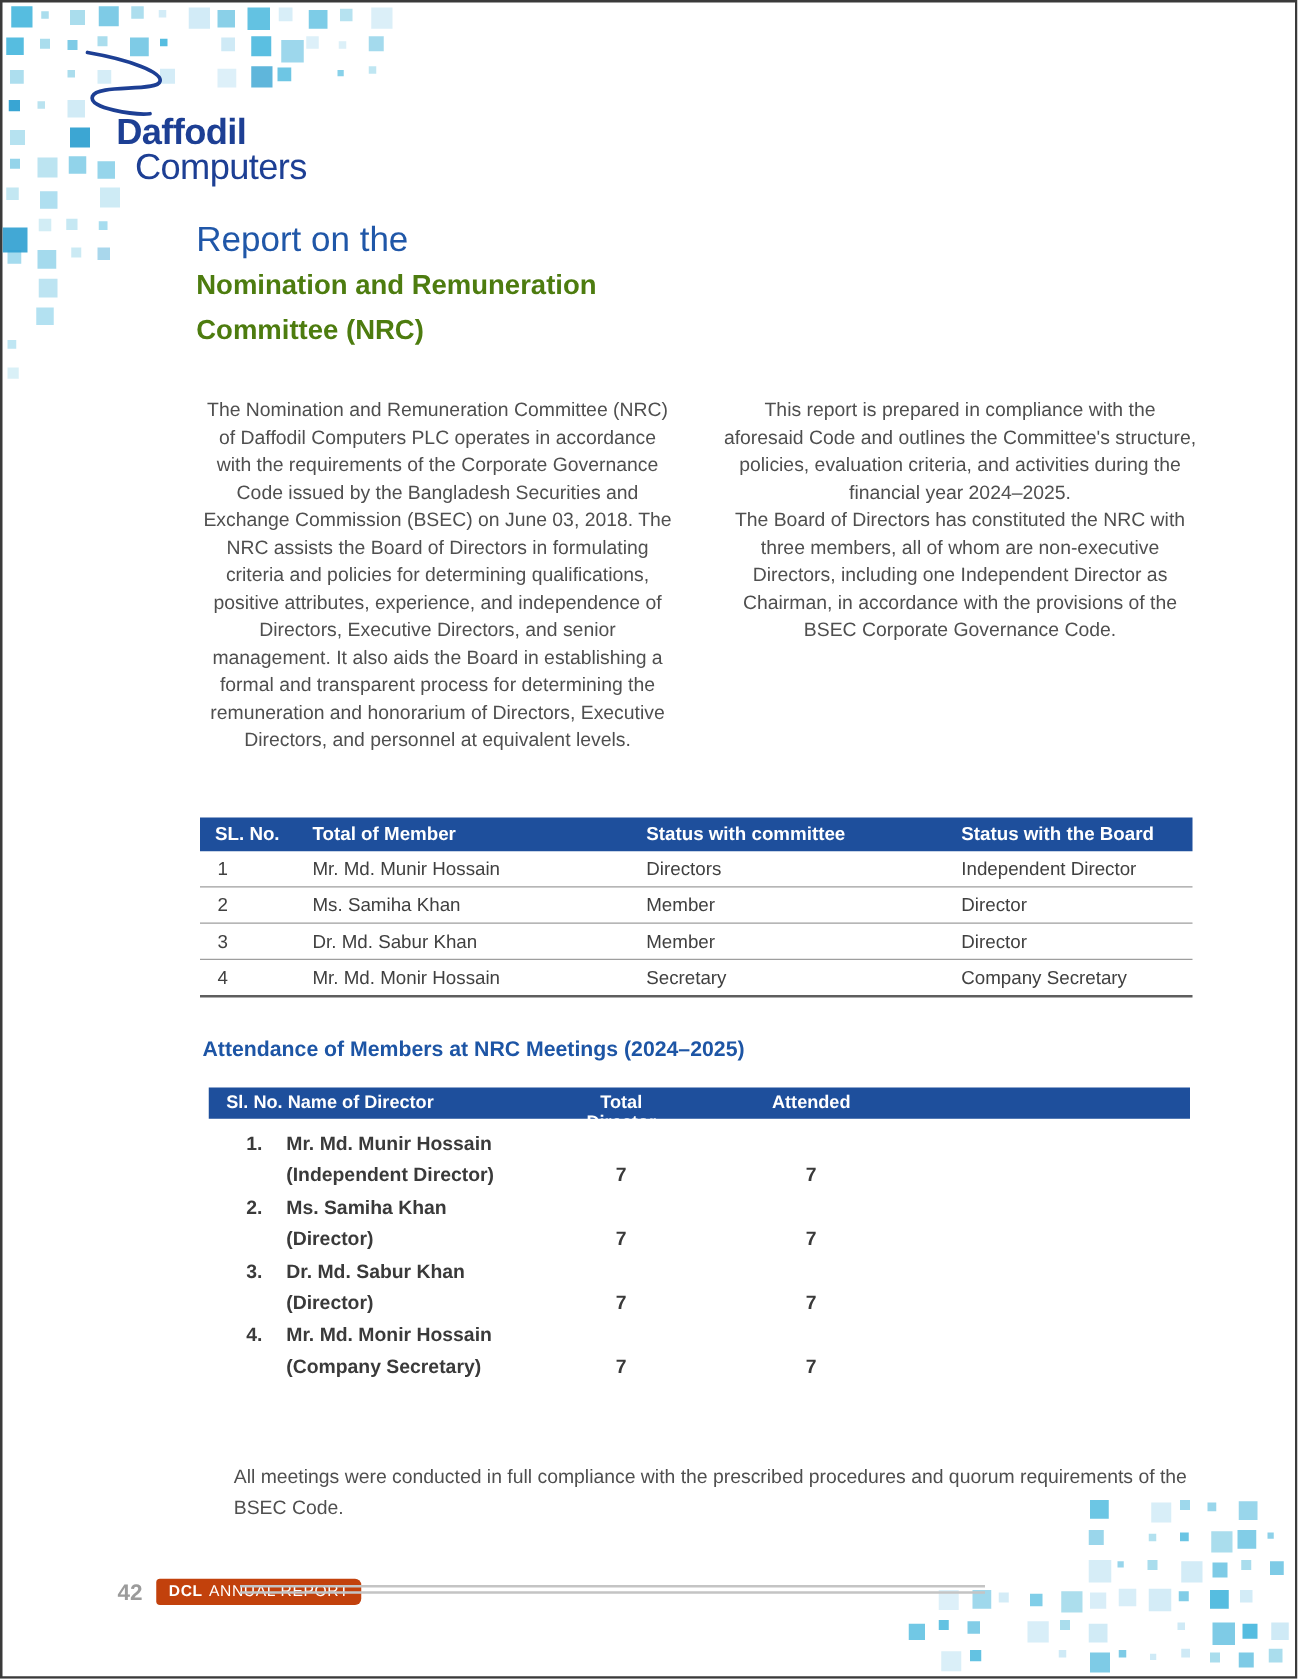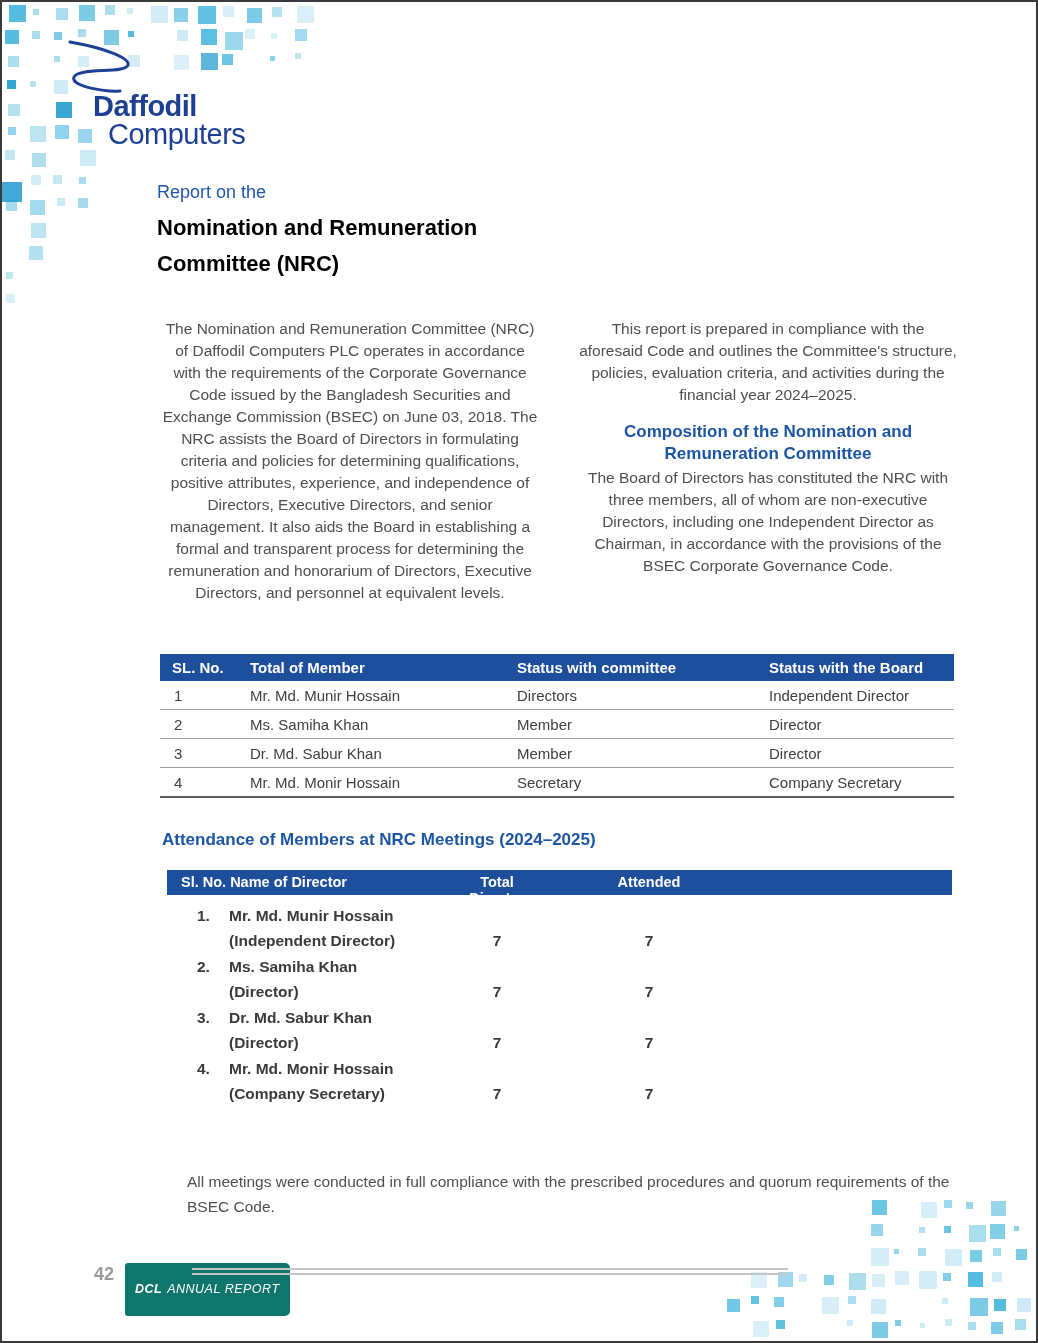--- a/index.html
+++ b/index.html
@@ -15,22 +15,22 @@
   .sq{position:absolute;}
   
   .logo{position:absolute; left:58px; top:32px; width:260px; height:120px;}
   .swoosh{position:absolute; left:0; top:0;}
   .logo-l1{position:absolute; left:33px; top:56px; font-size:29px; font-weight:bold;
     color:#1d3f94; letter-spacing:-0.5px;}
   .logo-l2{position:absolute; left:48px; top:84px; font-size:29px; font-weight:normal;
     color:#1d3f94; letter-spacing:-0.5px;}
   
   .title{position:absolute; left:155px; top:172px; line-height:36px;}
-  .t-reg{font-size:18px; color:#2057a8;}
-  .t-bold{font-size:22px; font-weight:bold; color:#000000;}
+  .t-reg{font-size:28px; color:#2057a8;}
+  .t-bold{font-size:22px; font-weight:bold; color:#4d7c0f;}
   
   .cols{position:absolute; left:158px; top:316px; width:800px; display:flex; gap:38px;}
   .col{width:380px; font-size:15.5px; line-height:22px; color:#4f4f4f;text-align:center;}
   .col p{margin:0;}
   .col h3{margin:15px 0 2px 0; font-size:17px; line-height:22px; color:#1d55a5;}
   
   .members-table{position:absolute; left:158px; top:652px; width:794px; font-size:15px;}
   .mt-row{display:grid; grid-template-columns:90px 267px 252px 1fr; align-items:center;}
   .mt-head{background:#1e4f9c; color:#ffffff; font-weight:bold; height:27px;}
   .mt-head > div:first-child{padding-left:12px;}
@@ -51,23 +51,23 @@
   .att-entry .nm{position:absolute; left:62px; top:0;}
   .att-entry .rl{position:absolute; left:62px; top:25px;}
   .att-entry .tt{position:absolute; left:290px; top:25px; width:80px; text-align:center;}
   .att-entry .at{position:absolute; left:442px; top:25px; width:80px; text-align:center;}
   
   .closing{position:absolute; left:185px; top:1151px; width:770px; font-size:15.5px;
     line-height:25px; color:#4f4f4f;}
   
   .footer{position:absolute; left:92px; top:1261px; height:22px;}
   .page-num{position:absolute; left:0; top:1px; font-size:18px; font-weight:bold; color:#9b9b9b;}
-  .badge{position:absolute; left:31px; top:0; height:21px; background:#0f766e;
+  .badge{position:absolute; left:31px; top:0; height:21px; background:#c2410c;
     border-radius:3px 5px 5px 3px; color:#fff; font-size:12.5px; line-height:21px;
-    padding:16px 10px; letter-spacing:0.5px; white-space:nowrap;font-style:italic;}
+    padding:0 10px; letter-spacing:0.5px; white-space:nowrap;}
   .badge b{margin-right:5px; letter-spacing:0.5px;}
   .footer-line{position:absolute; left:190px; top:1266px; width:596px; height:3px;
     border-top:2px solid #c4c4c4; border-bottom:2px solid #c4c4c4;}
 </style>
 </head>
 <body>
 
 <div class="page">
 
   <div id="mosaic-tl" class="mosaic">
@@ -195,21 +195,20 @@
     <div class="t-bold">Nomination and Remuneration</div>
     <div class="t-bold">Committee (NRC)</div>
   </div>
 
   <div class="cols">
     <div class="col">
       <p>The Nomination and Remuneration Committee (NRC) of Daffodil Computers PLC operates in accordance with the requirements of the Corporate Governance Code issued by the Bangladesh Securities and Exchange Commission (BSEC) on June 03, 2018. The NRC assists the Board of Directors in formulating criteria and policies for determining qualifications, positive attributes, experience, and independence of Directors, Executive Directors, and senior management. It also aids the Board in establishing a formal and transparent process for determining the remuneration and honorarium of Directors, Executive Directors, and personnel at equivalent levels.</p>
     </div>
     <div class="col">
       <p>This report is prepared in compliance with the aforesaid Code and outlines the Committee's structure, policies, evaluation criteria, and activities during the financial year 2024–2025.</p>
-      <h3>Composition of the Nomination and Remuneration Committee</h3>
       <p>The Board of Directors has constituted the NRC with three members, all of whom are non-executive Directors, including one Independent Director as Chairman, in accordance with the provisions of the BSEC Corporate Governance Code.</p>
     </div>
   </div>
 
   <div class="members-table">
     <div class="mt-row mt-head">
       <div>SL. No.</div>
       <div>Total of Member</div>
       <div>Status with committee</div>
       <div>Status with the Board</div>

